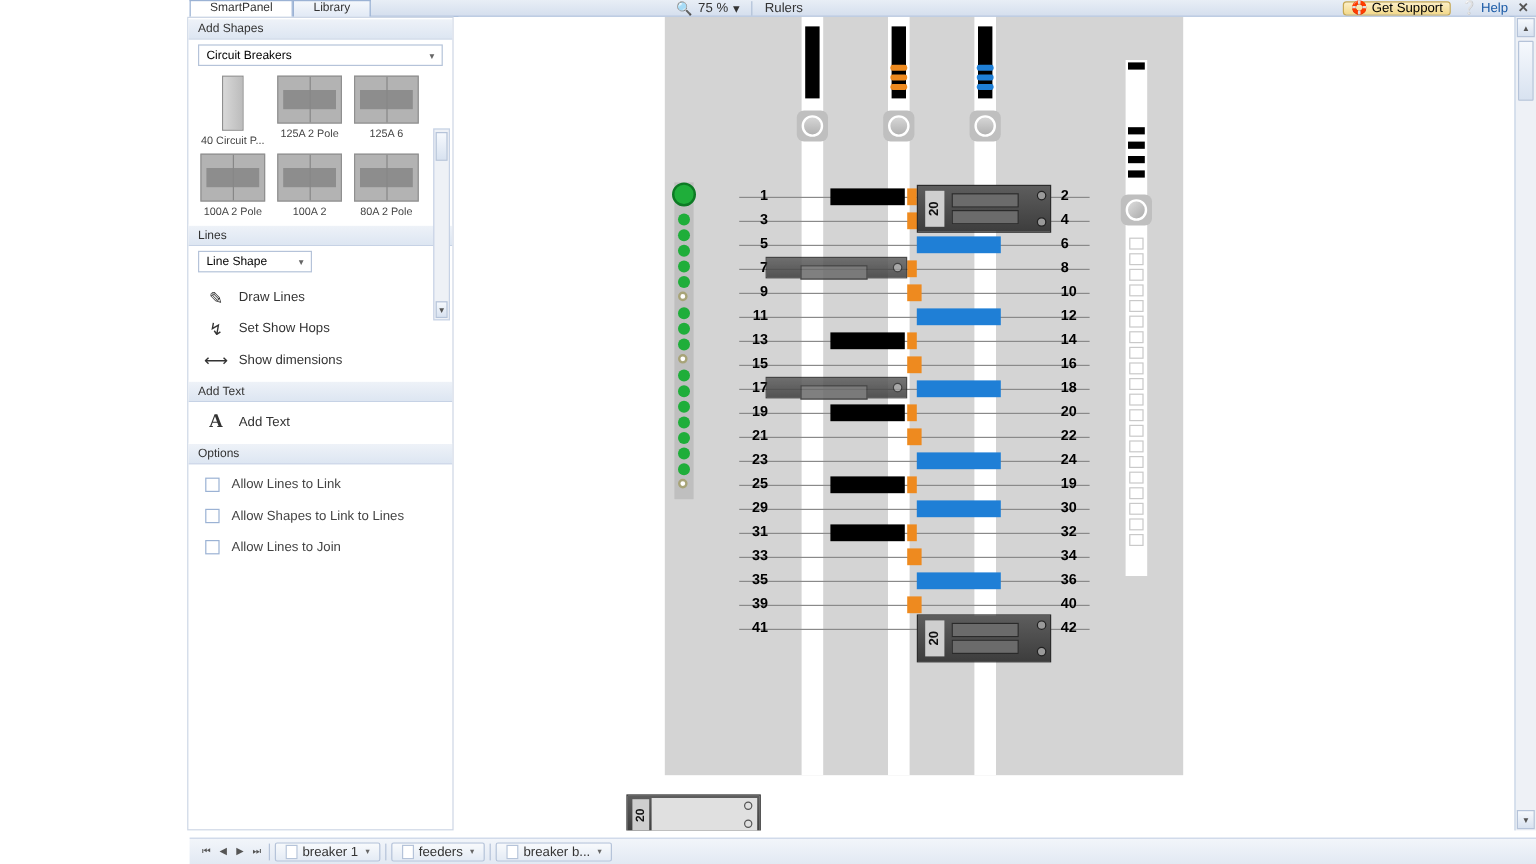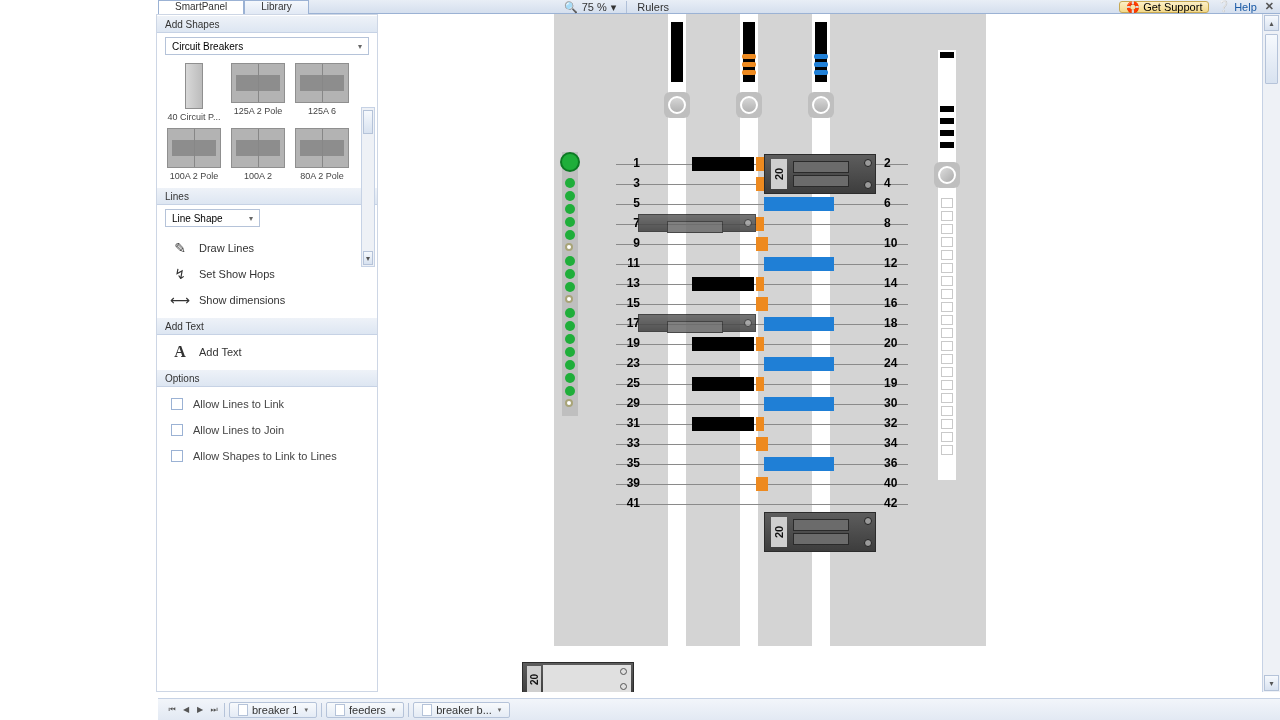--- a/index.html
+++ b/index.html
@@ -202,25 +202,25 @@
   </div>
 
   <div class="section-hdr">Options</div>
   <div class="tool-list" id="opt-list">
       <div class="chk-item">
         <span class="chk"></span>
         <span>Allow Lines to Link</span>
       </div>
       <div class="chk-item">
         <span class="chk"></span>
-        <span>Allow Lines to Join</span>
+        <span>Allow Shapes to Link to Lines</span>
       </div>
       <div class="chk-item">
         <span class="chk"></span>
-        <span>Allow Shapes to Link to Lines</span>
+        <span>Allow Lines to Join</span>
       </div>
     </div>
 </div>
 
 <div class="canvas-wrap">
   <div class="panel">
     <div class="bus b1">
         <div class="blk"></div>
         <div class="cap"></div>
       </div>
@@ -349,20 +349,26 @@
         </div>
         <div class="row">
           <div class="ln"></div>
           <div class="numL">19</div>
           <div class="numR">20</div>
           <div class="bar black" style="left: 90px; width: 62px;"></div>
           <div class="bar orange" style="left: 154px; width: 8px;"></div>
         </div>
         <div class="row">
           <div class="ln"></div>
+          <div class="numL">21</div>
+          <div class="numR">22</div>
+          <div class="bar orange" style="left: 154px; width: 12px;"></div>
+        </div>
+        <div class="row">
+          <div class="ln"></div>
           <div class="numL">23</div>
           <div class="numR">24</div>
           <div class="bar blue" style="left: 162px; width: 70px;"></div>
         </div>
         <div class="row">
           <div class="ln"></div>
           <div class="numL">25</div>
           <div class="numR">19</div>
           <div class="bar black" style="left: 90px; width: 62px;"></div>
           <div class="bar orange" style="left: 154px; width: 8px;"></div>

